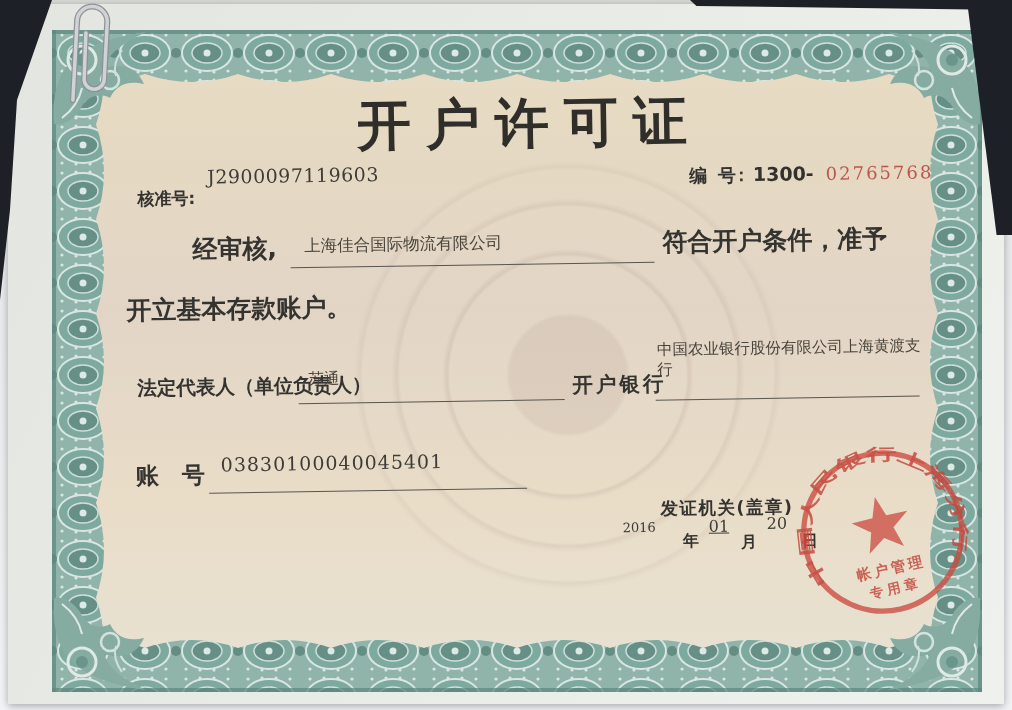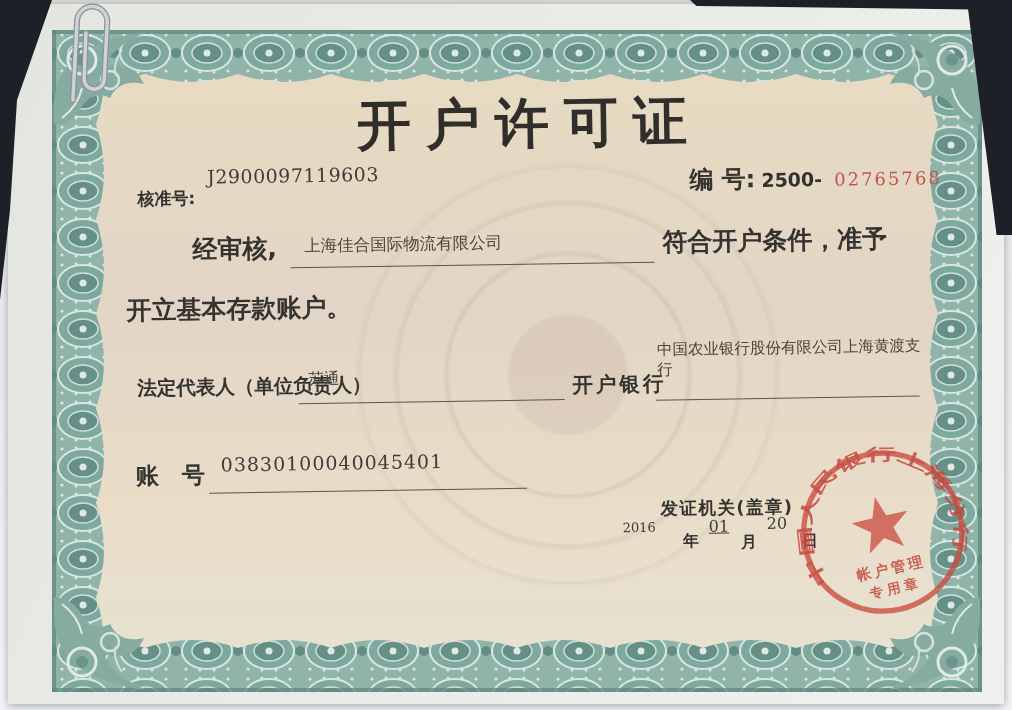--- a/index.html
+++ b/index.html
@@ -105,22 +105,22 @@
     </svg>
 
     <div class="content">
 
       <div class="abs title">开户许可证</div>
 
       <div class="abs lab" style="left:132px;top:167px;font-size:17px;margin-top:11px;">核准号:</div>
       <div class="abs serif-num" style="left:202px;top:157px;font-size:19px;letter-spacing:.5px;">J2900097119603</div>
 
       <div class="abs" style="left:684px;top:163px;font-size:19px;white-space:nowrap;">
-        <span class="lab" style="font-size:24px;">编 号:</span>
-        <span style="font-weight:600;">2500-</span>
+        <span class="lab" style="font-size:18px;font-family:Liberation Mono, monospace;">编 号:</span>
+        <span style="font-weight:600;">1300-</span>
         <span class="serif-num" style="color:#bd564c;font-size:18px;letter-spacing:2px;margin-left:6px;">02765768</span>
       </div>
 
       <div class="abs lab" style="left:186px;top:224px;font-size:25px;">经审核,</div>
       <div class="abs u-line" style="left:284px;top:222px;width:364px;height:38px;">
         <span class="fill-val" style="position:absolute;left:14px;top:6px;font-size:16.5px;white-space:nowrap;">上海佳合国际物流有限公司</span>
       </div>
       <div class="abs lab" style="left:656px;top:224px;font-size:25px;white-space:nowrap;">符合开户条件，准予</div>
 
       <div class="abs lab" style="left:119px;top:284px;font-size:25px;">开立基本存款账户。</div>

